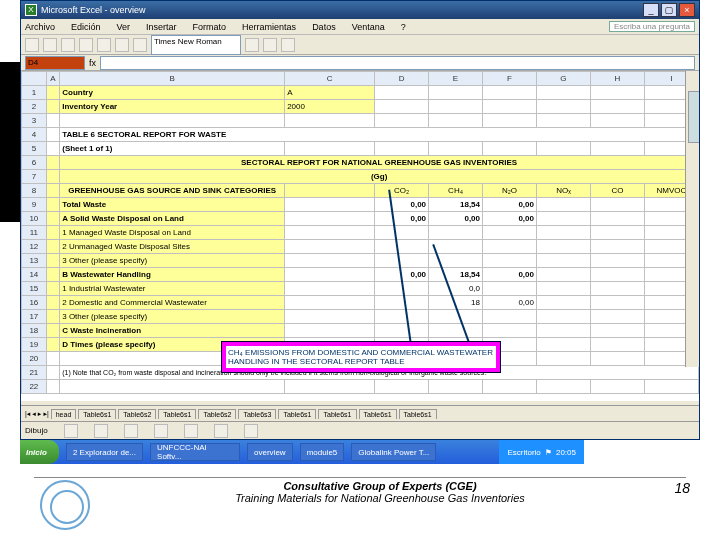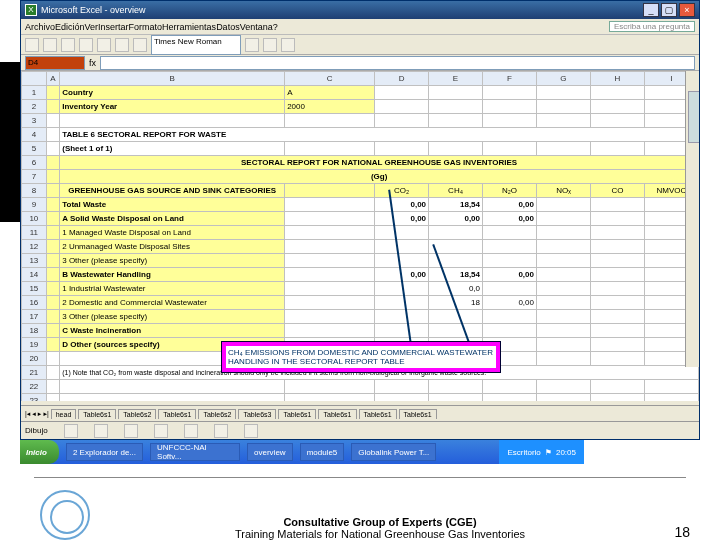--- a/index.html
+++ b/index.html
@@ -4,21 +4,21 @@
 <style>
   * { box-sizing: border-box; margin: 0; padding: 0; }
   html, body { width: 720px; height: 540px; font-family: Arial, sans-serif; font-size: 9px; overflow: hidden; background: #fff; }
   .slide { width: 720px; height: 540px; position: relative; background: #fff; }
   .excel-window { position: absolute; top: 0; left: 20px; width: 680px; height: 440px; border: 1px solid #002f6b; background: #ece9d8; }
   .titlebar { height: 18px; background: linear-gradient(#3a6ea5,#1f3f73); color: #fff; display: flex; align-items: center; padding: 0 4px; font-size: 9px; }
   .titlebar .xicon { width: 12px; height: 12px; background: #2a7d2a; display: inline-block; margin-right: 4px; border: 1px solid #fff; font-size: 8px; text-align: center; line-height: 10px; }
   .titlebar .spacer { flex: 1; }
   .winbtn { width: 16px; height: 14px; margin-left: 2px; background: #d6dff7; border: 1px solid #334; font-size: 9px; text-align: center; line-height: 12px; color: #000; }
   .winbtn.close { background: #e6593c; color: #fff; }
-  .menubar { height: 16px; background: #ece9d8; display: flex; align-items: center; padding: 0 4px; font-size: 9px; color: #000; border-bottom: 1px solid #bbb; gap: 0; }
+  .menubar { height: 16px; background: #ece9d8; display: flex; align-items: center; padding: 0 4px; font-size: 9px; color: #000; border-bottom: 1px solid #bbb; gap: 16px; }
   .menubar .ask { margin-left: auto; background: #fff; border: 1px solid #7a9; padding: 0 4px; font-size: 8px; color: #888; }
   .toolbar { height: 20px; background: #ece9d8; display: flex; align-items: center; gap: 4px; padding: 0 4px; border-bottom: 1px solid #aaa; font-size: 8px; }
   .tb-btn { width: 14px; height: 14px; background: #f2f0e6; border: 1px solid #bbb; }
   .fontbox { width: 90px; height: 20px; background: #fff; border: 1px solid #7f9db9; font-size: 8px; padding: 0 2px; line-height: 12px; }
   .namebox-row { height: 16px; background: #ece9d8; display: flex; align-items: center; padding: 0 4px; gap: 4px; border-bottom: 1px solid #aaa; }
   .namebox { width: 60px; height: 14px; background: #c2410c; border: 1px solid #7f9db9; font-size: 8px; padding: 0 2px; line-height: 12px; }
   .fxbar { flex: 1; height: 14px; background: #fff; border: 1px solid #7f9db9; }
   .sheet-area { position: relative; height: 330px; overflow: hidden; background: #fff; }
   .grid { border-collapse: collapse; width: 100%; table-layout: fixed; }
   .grid th, .grid td { border: 1px solid #c0c0c0; height: 14px; font-size: 8px; padding: 0 2px; overflow: hidden; white-space: nowrap; }
@@ -37,21 +37,21 @@
   .arrow { position: absolute; width: 2px; background: #003366; }
   .arrow1 { left: 378px; top: 118px; height: 156px; transform: rotate(-8deg); }
   .arrow2 { left: 430px; top: 170px; height: 110px; transform: rotate(-20deg); }
   .tabstrip { position: absolute; bottom: 18px; left: 0; right: 0; height: 16px; background: #ece9d8; display: flex; align-items: center; font-size: 7px; padding: 0 4px; gap: 2px; overflow: hidden; border-top: 1px solid #999; }
   .tabstrip .tab { padding: 1px 4px; background: #ece9d8; border: 1px solid #999; border-bottom: none; }
   .drawbar { position: absolute; bottom: 0; left: 0; right: 0; height: 18px; background: #ece9d8; border-top: 1px solid #999; display: flex; align-items: center; gap: 16px; padding: 0 4px; font-size: 8px; }
   .taskbar { position: absolute; top: 440px; left: 20px; width: 564px; height: 24px; background: linear-gradient(#3a81dd,#245edb); display: flex; align-items: center; font-size: 8px; color: #fff; }
   .taskbar .start { height: 100%; padding: 0 12px 0 6px; background: linear-gradient(#5fbb4e,#3a8a2e); display: flex; align-items: center; border-radius: 0 10px 10px 0; font-weight: bold; font-style: italic; }
   .taskbar .titem { height: 18px; margin-left: 7px; padding: 8px 6px; background: #3c72d0; border: 1px solid #2a5bb5; display: flex; align-items: center; max-width: 90px; overflow: hidden; }
   .taskbar .tray { margin-left: auto; height: 100%; padding: 0 8px; background: #1e90ff; display: flex; align-items: center; gap: 4px; }
-  .footer { position: absolute; bottom: 0; left: 0; right: 0; height: 60px; display: flex; align-items: flex-end; }
+  .footer { position: absolute; bottom: 0; left: 0; right: 0; height: 60px; display: flex; align-items: flex-start; font-style: italic; }
   .footer .logo { width: 50px; height: 50px; border: 2px solid #6aa6d6; border-radius: 50%; margin-left: 40px; position: relative; }
   .footer .logo::before { content: ""; position: absolute; left: 8px; top: 8px; width: 30px; height: 30px; border: 2px solid #6aa6d6; border-radius: 50%; }
   .footer .center-text { flex: 1; text-align: center; font-size: 11px; color: #000; }
   .footer .center-text .t1 { font-weight: bold; }
   .footer .pg { width: 50px; text-align: right; font-size: 14px; padding-right: 30px; }
   .footer-rule { position: absolute; bottom: 62px; left: 34px; right: 34px; height: 1px; background: #888; }
   .left-black { position: absolute; top: 62px; left: 0; width: 20px; height: 160px; background: #000; }
   .scrollbar-v { position: absolute; right: 0; top: 0; width: 14px; bottom: 34px; background: #ece9d8; border-left: 1px solid #999; }
   .scrollbar-v::before { content: ""; position: absolute; left: 2px; top: 20px; width: 10px; height: 50px; background: #cdd; border: 1px solid #99a; }
 </style>
@@ -323,21 +323,21 @@
               <td></td>
               <td></td>
               <td></td>
               <td></td>
               <td></td>
               <td></td>
             </tr>
         <tr>
               <th>19</th>
               <td class="yellow"></td>
-              <td class="yellow bold">D  Other (sources specify)</td>
+              <td class="yellow bold">D  Times (please specify)</td>
               <td></td>
               <td></td>
               <td></td>
               <td></td>
               <td></td>
               <td></td>
               <td></td>
             </tr>
         <tr>
               <th>20</th>
@@ -351,32 +351,20 @@
               <td></td>
               <td></td>
             </tr>
         <tr>
               <th>21</th>
               <td></td>
               <td colspan="8" style="font-size:7px">(1)   Note that CO₂ from waste disposal and incineration should only be included if it stems from non-biological or inorganic waste sources.</td>
             </tr>
         <tr>
               <th>22</th>
-              <td></td>
-              <td></td>
-              <td></td>
-              <td></td>
-              <td></td>
-              <td></td>
-              <td></td>
-              <td></td>
-              <td></td>
-            </tr>
-        <tr>
-              <th>23</th>
               <td></td>
               <td></td>
               <td></td>
               <td></td>
               <td></td>
               <td></td>
               <td></td>
               <td></td>
               <td></td>
             </tr>

